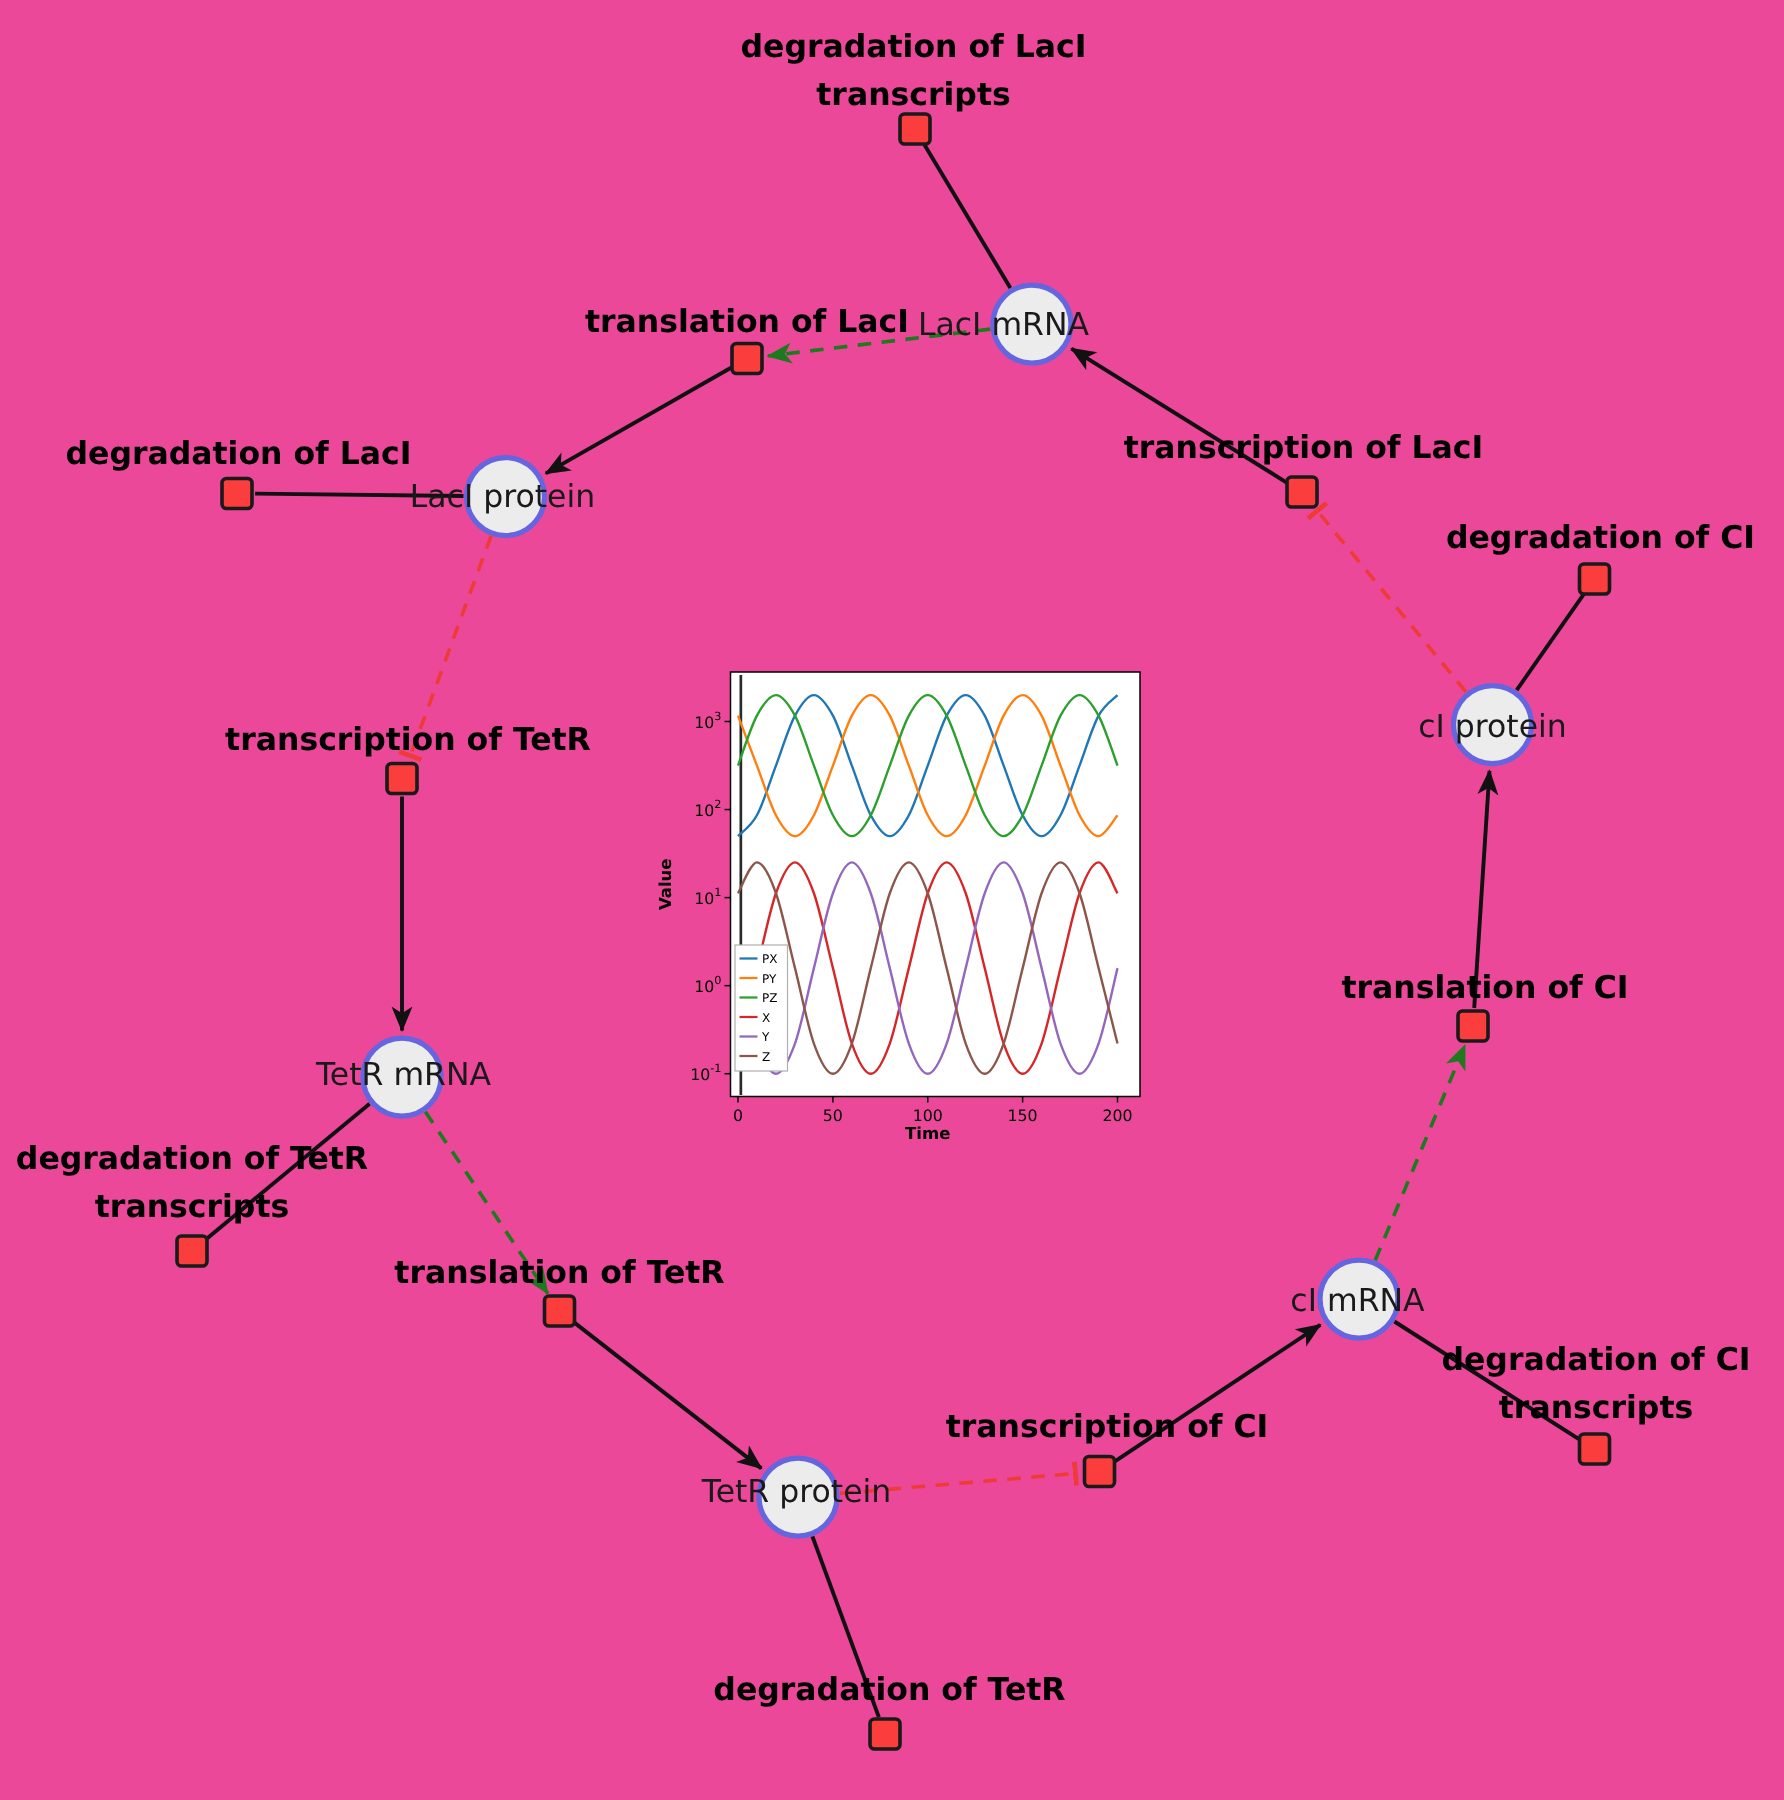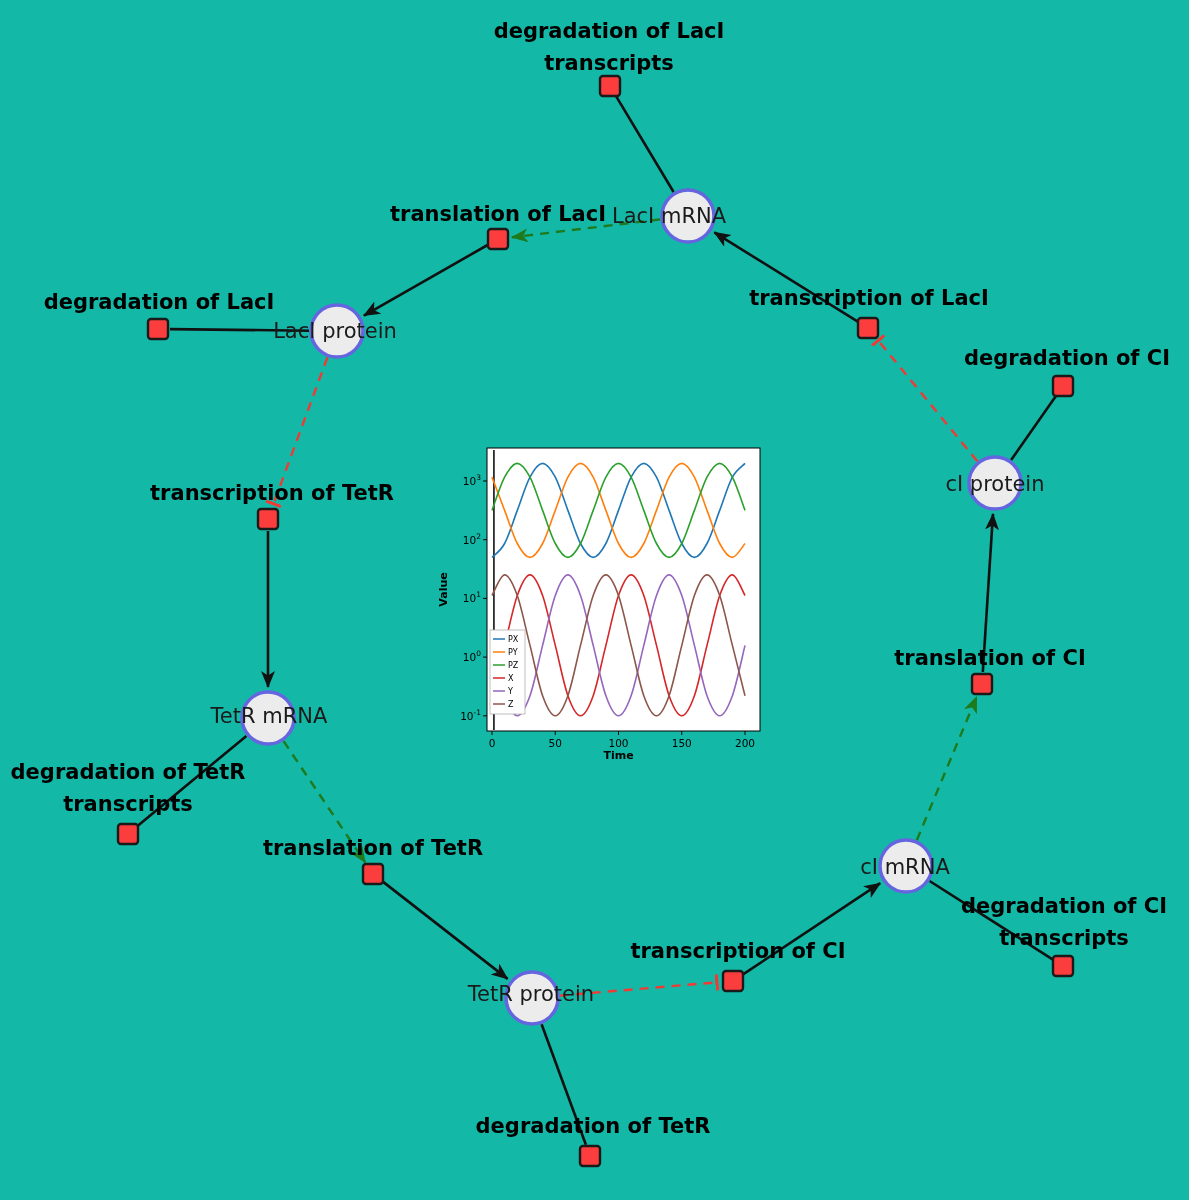--- a/index.html
+++ b/index.html
@@ -1,16 +1,16 @@
 <!DOCTYPE html>
 <html><head>
 <meta charset="utf-8">
 <style>
   html,body{margin:0;padding:0;background:#ffffff;}
-  .stage{position:relative;width:1189px;height:1200px;background:#14b8a6;overflow:hidden;}
+  .stage{position:relative;width:1189px;height:1200px;background:#ec4899;overflow:hidden;}
   svg text{font-family:"DejaVu Sans","Liberation Sans",sans-serif;}
 </style>
 </head>
 <body>
 
 <div class="stage">
   <svg id="graph" xmlns="http://www.w3.org/2000/svg" width="1189" height="1200" viewBox="0 0 1189 1200">
     <defs>
       <marker id="m-arrow" markerUnits="userSpaceOnUse" markerWidth="20" markerHeight="16" refX="16" refY="7" orient="auto">
         <path d="M0,0 L17,7 L0,14 L4.5,7 z" fill="#111111"></path>

